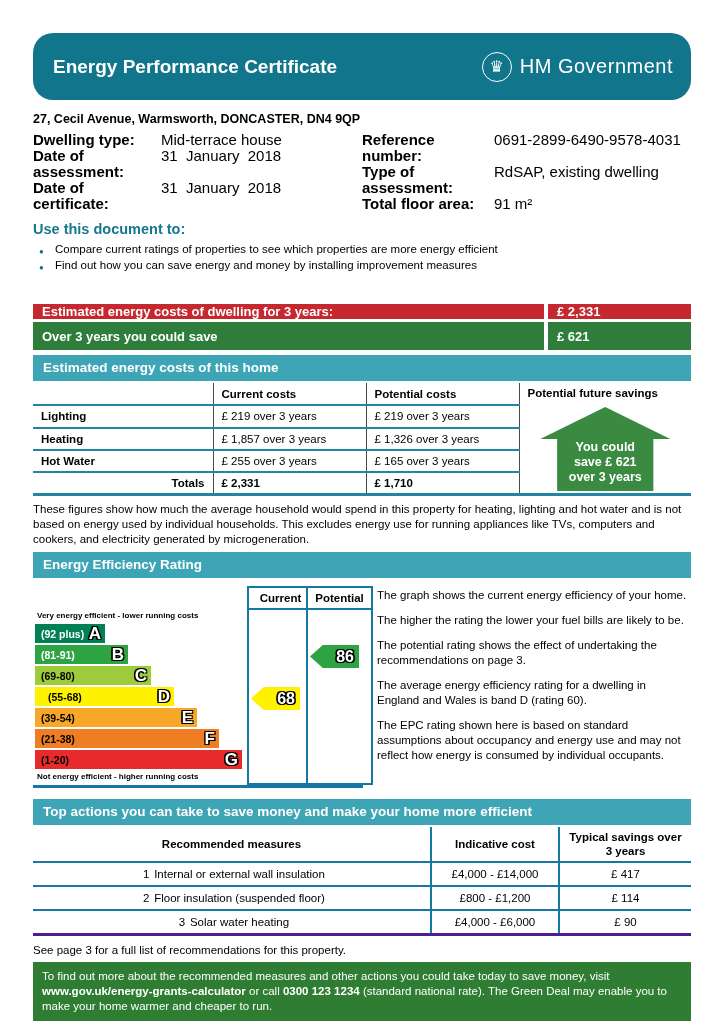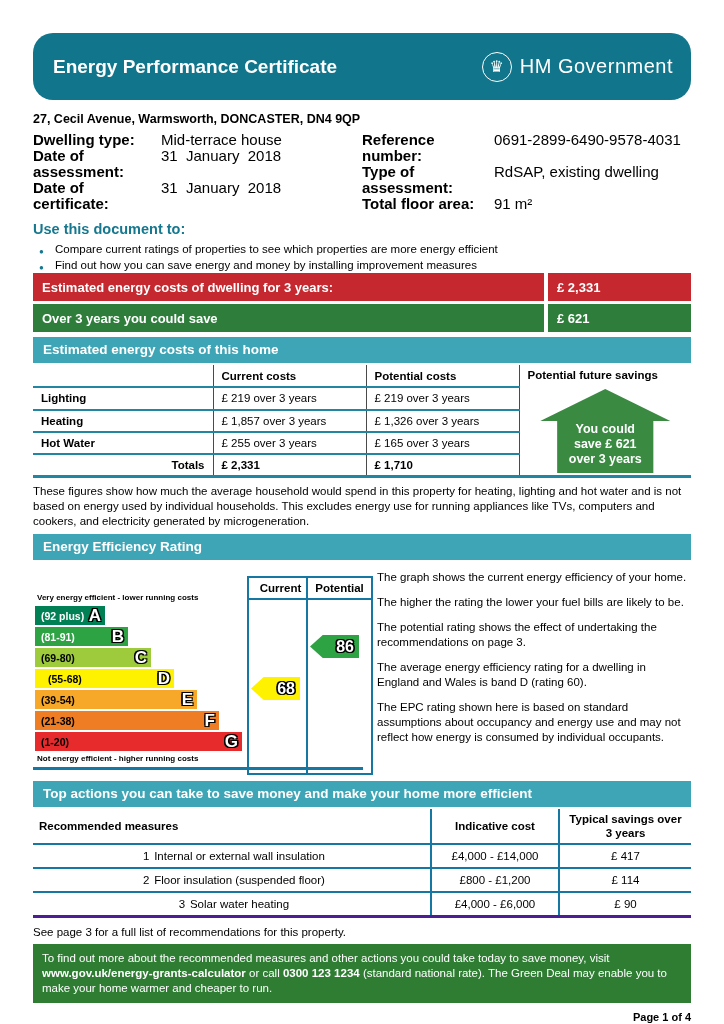--- a/index.html
+++ b/index.html
@@ -23,21 +23,21 @@
   .dcol.right .dlabel { width:132px; }
   .dval { white-space:pre; }
 
   .usedoc-h { margin-top:9px; color:#15788F; font-size:14.5px; font-weight:bold; }
   .bullets { margin-top:4px; list-style:none; }
   .bullets li { font-size:11.5px; line-height:16px; padding-left:22px; position:relative; }
   .bullets li::before { content:"●"; color:#15788F; font-size:8px; position:absolute; left:6px; top:3px; }
 
   
   .banner { display:flex; height:28px; margin-top:3px; font-weight:bold; color:#fff; font-size:13px; }
-  .banner.first { margin-top:0; }
+  .banner.first { margin-top:18px;align-items:flex-end; }
   .banner .blabel { flex:1; display:flex; align-items:center; padding-left:9px; }
   .banner .bval { width:143px; margin-left:4px; flex:none; display:flex; align-items:center; padding-left:9px; }
   .banner.red .blabel, .banner.red .bval { background:#C5282F; }
   .banner.green .blabel, .banner.green .bval { background:#2E7D3B; }
 
   .sec-h { margin-top:5px; background:#3EA5B6; color:#fff; font-size:13.5px; font-weight:bold; padding:5px 10px 5px 10px; height:26px; }
 
   
   table.costs { margin-top:2px; border-collapse:collapse; width:658px; table-layout:fixed; font-size:11.5px; }
   table.costs col.c0 { width:180px; } table.costs col.c1 { width:153px; }
@@ -62,38 +62,38 @@
   .chart { position:relative; width:330px; height:208px; flex:none; }
   .chart-bottomline { position:absolute; left:0; top:199px; width:330px; height:3px; background:#1577A2; }
   .eff-label { position:absolute; left:4px; font-size:8px; font-weight:bold; }
   .eff-label.top { top:25px; }
   .eff-label.bottom { top:186px; }
   .bands { position:absolute; left:2px; top:38px; }
   .band-row { height:19px; margin-bottom:2px; display:flex; align-items:center; justify-content:space-between; }
   .band-range { font-size:10.5px; font-weight:bold; padding-left:6px; white-space:nowrap; }
   .band-letter { font-size:17px; font-weight:bold; color:#fff; line-height:19px; padding-right:4px;
                  text-shadow:-1.4px -1.4px 0 #000, 1.4px -1.4px 0 #000, -1.4px 1.4px 0 #000, 1.4px 1.4px 0 #000; }
-  .rating-col { position:absolute; top:8px; width:67px; height:199px; border:2px solid #1577A2; background:#fff; }
+  .rating-col { position:absolute; top:0; width:67px; height:199px; border:2px solid #1577A2; background:#fff; }
   .rating-col.current { left:214px; }
   .rating-col.potential { left:273px; }
   .rating-col .col-head { height:22px; border-bottom:2px solid #1577A2; font-size:11.5px; font-weight:bold; text-align:center; line-height:20px; }
   .arrow { position:absolute; left:2px; width:49px; height:23px;
            clip-path:polygon(26% 0, 100% 0, 100% 100%, 26% 100%, 0 50%);
            display:flex; align-items:center; justify-content:flex-end; padding-right:5px;
            color:#fff; font-weight:bold; font-size:16px;
            text-shadow:-1.4px -1.4px 0 #000, 1.4px -1.4px 0 #000, -1.4px 1.4px 0 #000, 1.4px 1.4px 0 #000; }
   .notes { flex:1; padding-top:2px; }
   .notes p { font-size:11.5px; line-height:15px; margin-bottom:10px; }
 
   
   table.recs { margin-top:2px; border-collapse:collapse; width:658px; table-layout:fixed; font-size:11.5px; }
   table.recs col.r0 { width:398px; } table.recs col.r1 { width:128px; } table.recs col.r2 { width:132px; }
   table.recs th, table.recs td { padding:3px 6px; vertical-align:middle; }
   table.recs th { font-weight:bold; }
-  table.recs .h0 { text-align:left; } table.recs .hc { text-align:center; line-height:14px; }
+  table.recs .h0 { text-align:center; } table.recs .hc { text-align:center; line-height:14px; }
   table.recs td.meas { text-align:center; }
   table.recs td.cval, table.recs td.sval { text-align:center; }
   table.recs td, table.recs th { border-bottom:2px solid #1577A2; height:24px; }
   table.recs tr:last-child td { border-bottom:3px solid #4c1d95; }
   table.recs .vsep { border-left:2px solid #1577A2; }
   .meas-num { display:inline-block; width:16px; }
 
   .seepage { margin-top:8px; font-size:11.5px; }
   .greenbox { margin-top:6px; background:#2E7D33; color:#fff; font-size:11.5px; line-height:15px; padding:7px 9px; }
   .greenbox .bold { font-weight:bold; }

